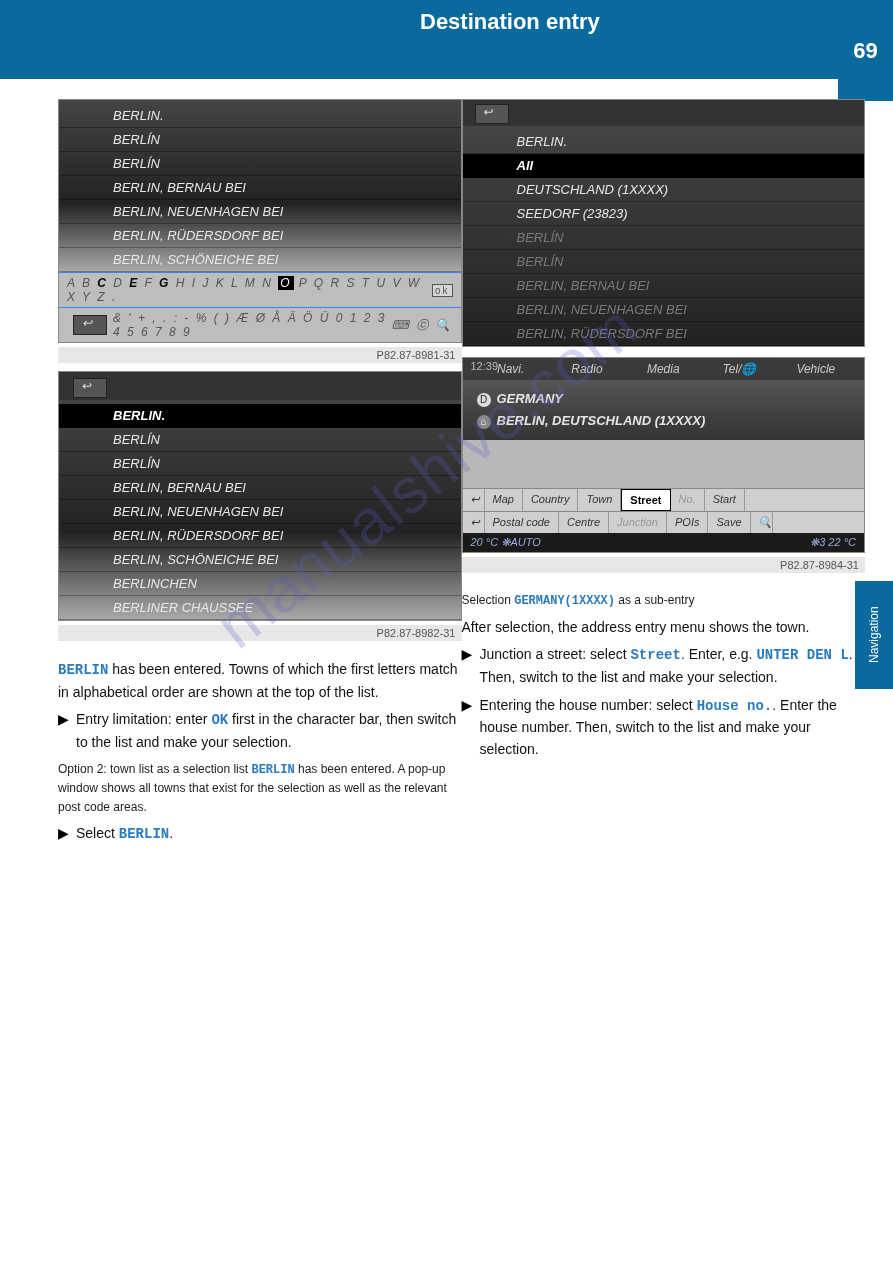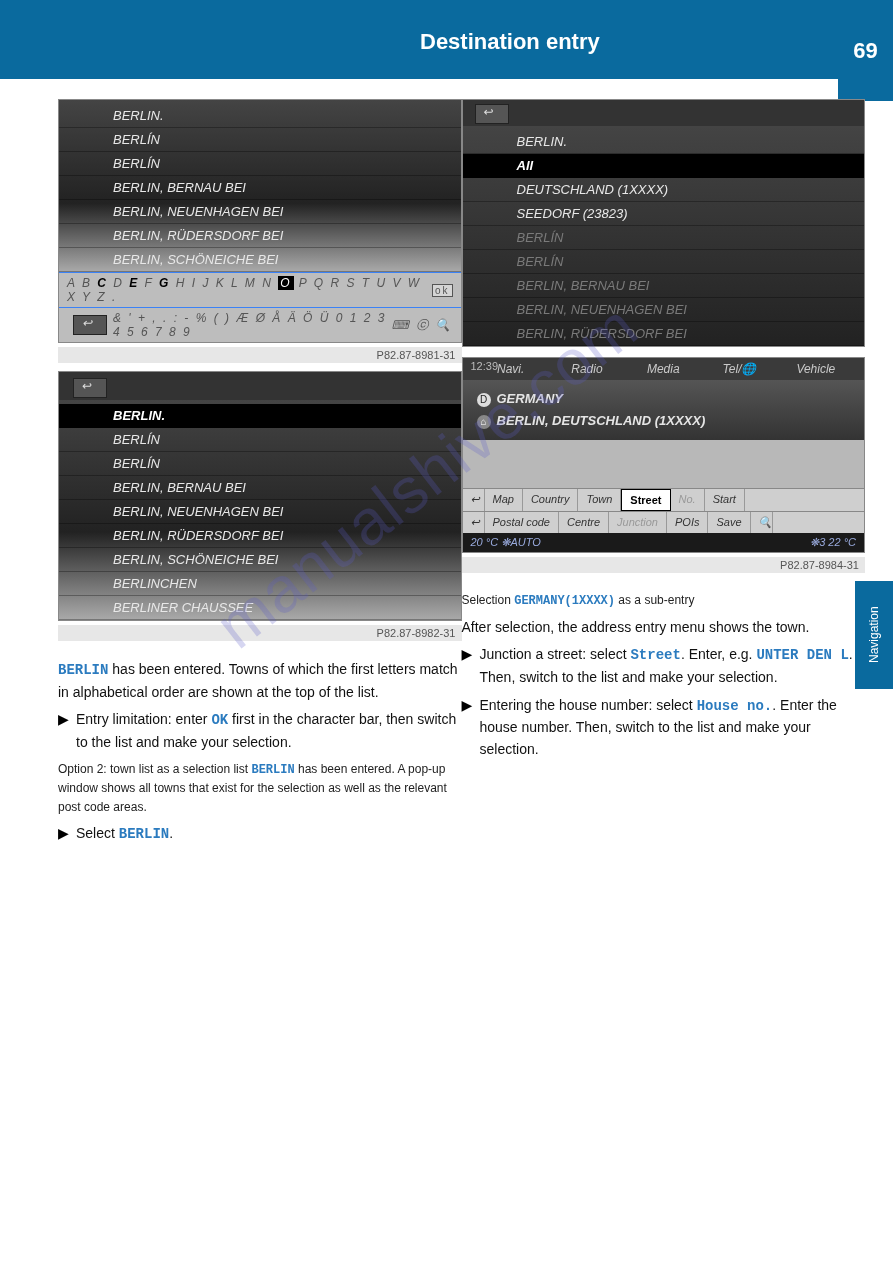--- a/index.html
+++ b/index.html
@@ -1,18 +1,18 @@
 <!DOCTYPE html>
 <html><head>
 <meta charset="utf-8">
 <style>
   * { margin:0; padding:0; box-sizing:border-box; }
   body { font-family: Arial, Helvetica, sans-serif; font-size:13px; background:#fff; color:#111; width:893px; }
   .header-bar { background:#0a6a9e; height:79px; width:100%; position:relative; }
-  .header-title { color:#fff; font-size:22px; font-weight:bold; padding:29px 0 0 420px; }
+  .header-title { color:#fff; font-size:22px; font-weight:bold; padding:9px 0 0 420px; }
   .page-tab { position:absolute; right:0; top:0; width:55px; height:101px; background:#0a6a9e; color:#fff; font-size:22px; font-weight:bold; display:flex; align-items:center; justify-content:center; }
   .page { padding: 20px 28px 40px 58px; position:relative; }
   .twocol { display:flex; }
   .col { flex:1; min-width:0; }
   
   .side-tab { position:absolute; right:0; top:502px; width:38px; height:108px; background:#0a6a9e; color:#fff; font-size:12px; display:flex; align-items:center; justify-content:center; writing-mode:vertical-rl; transform:rotate(180deg); }
   
   .shot { background:#cfcfcf; border:1px solid #888; margin-bottom:4px; font-family: Arial, sans-serif; font-size:12px; color:#ddd; overflow:hidden; position:relative; }
   .shot-cap { text-align:right; font-size:11px; color:#555; padding:2px 6px 2px 0; background:#e7e7e7; }
   .listpane { background:linear-gradient(180deg,#444 0%, #222 60%, #aaa 100%); padding:4px 0 0 0; }

